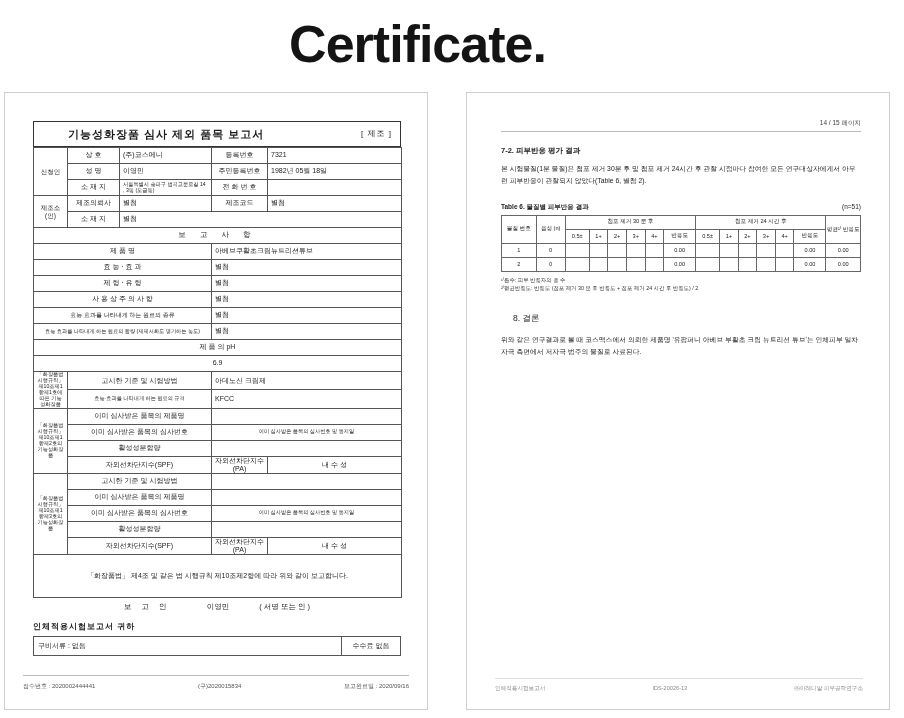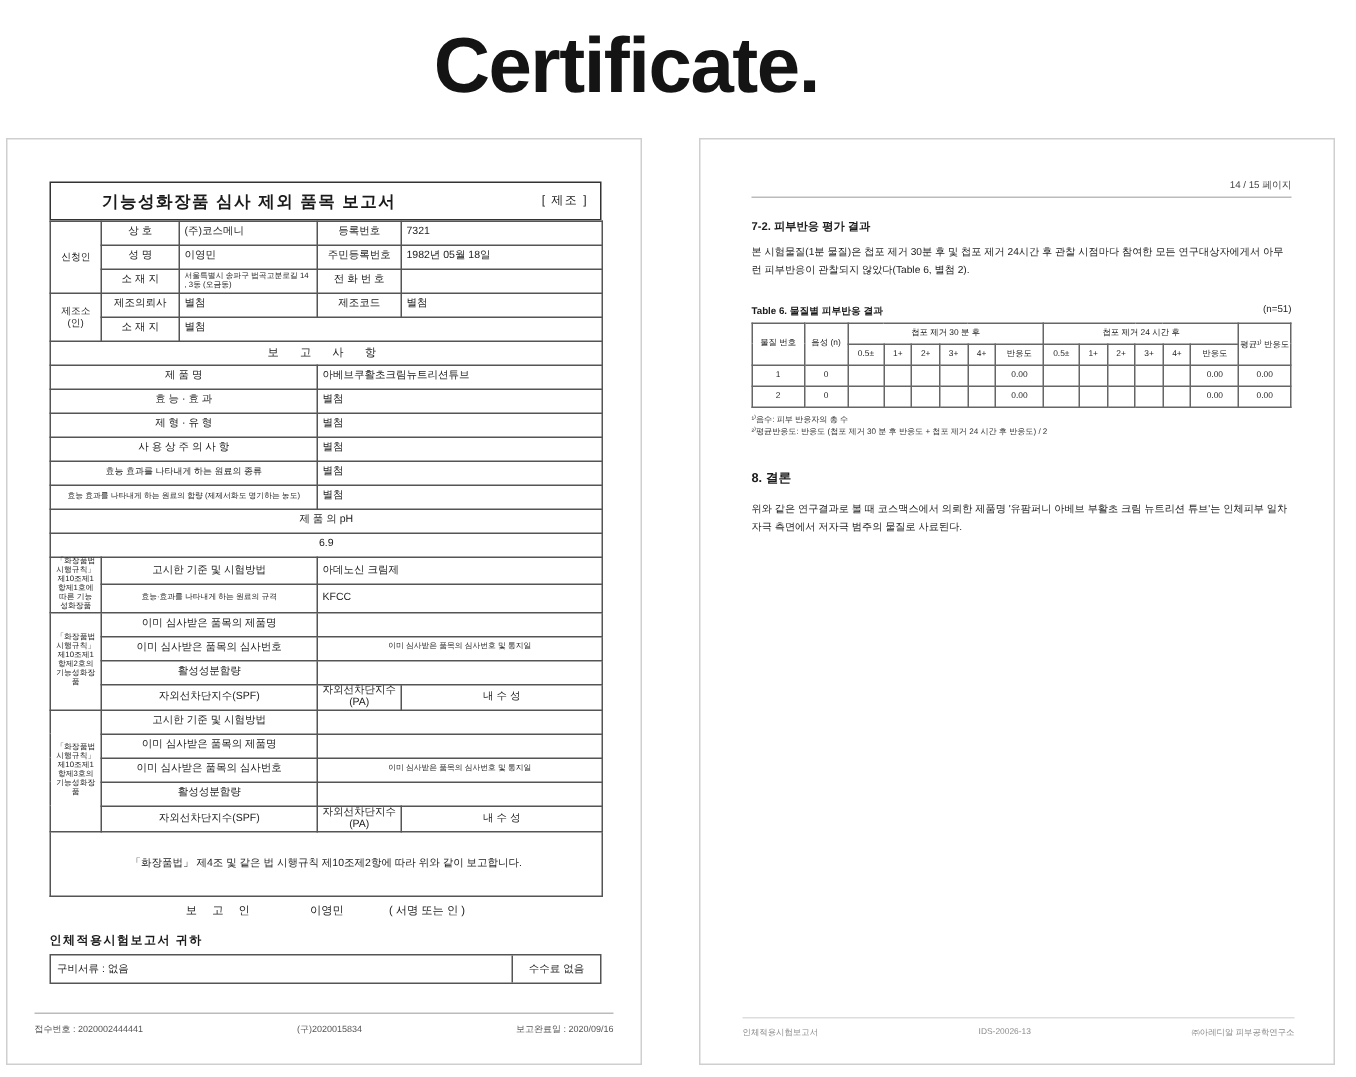--- a/index.html
+++ b/index.html
@@ -126,21 +126,21 @@
   table.res td,table.res th{
     border:1px solid #666;
     text-align:center;
     padding:1px 0;
     font-weight:400;
     height:11px;
     color:#222;
   }
   table.res th{background:#fff;font-weight:400;}
   .notes{font-size:5.4px;color:#333;line-height:1.6;margin-top:4px;margin-bottom:20px;}
-  .rp-h2{font-size:8.5px;font-weight:700;margin:0 0 9px 0;}
+  .rp-h2{font-size:8.5px;font-weight:400;margin:0 0 9px 12px;}
   .footer-right{
     position:absolute;
     left:28px;right:26px;bottom:16px;
     display:flex;justify-content:space-between;
     font-size:5.6px;color:#8a8a8a;
     border-top:1px solid #ddd;
     padding-top:6px;
   }
 </style>
 </head>

